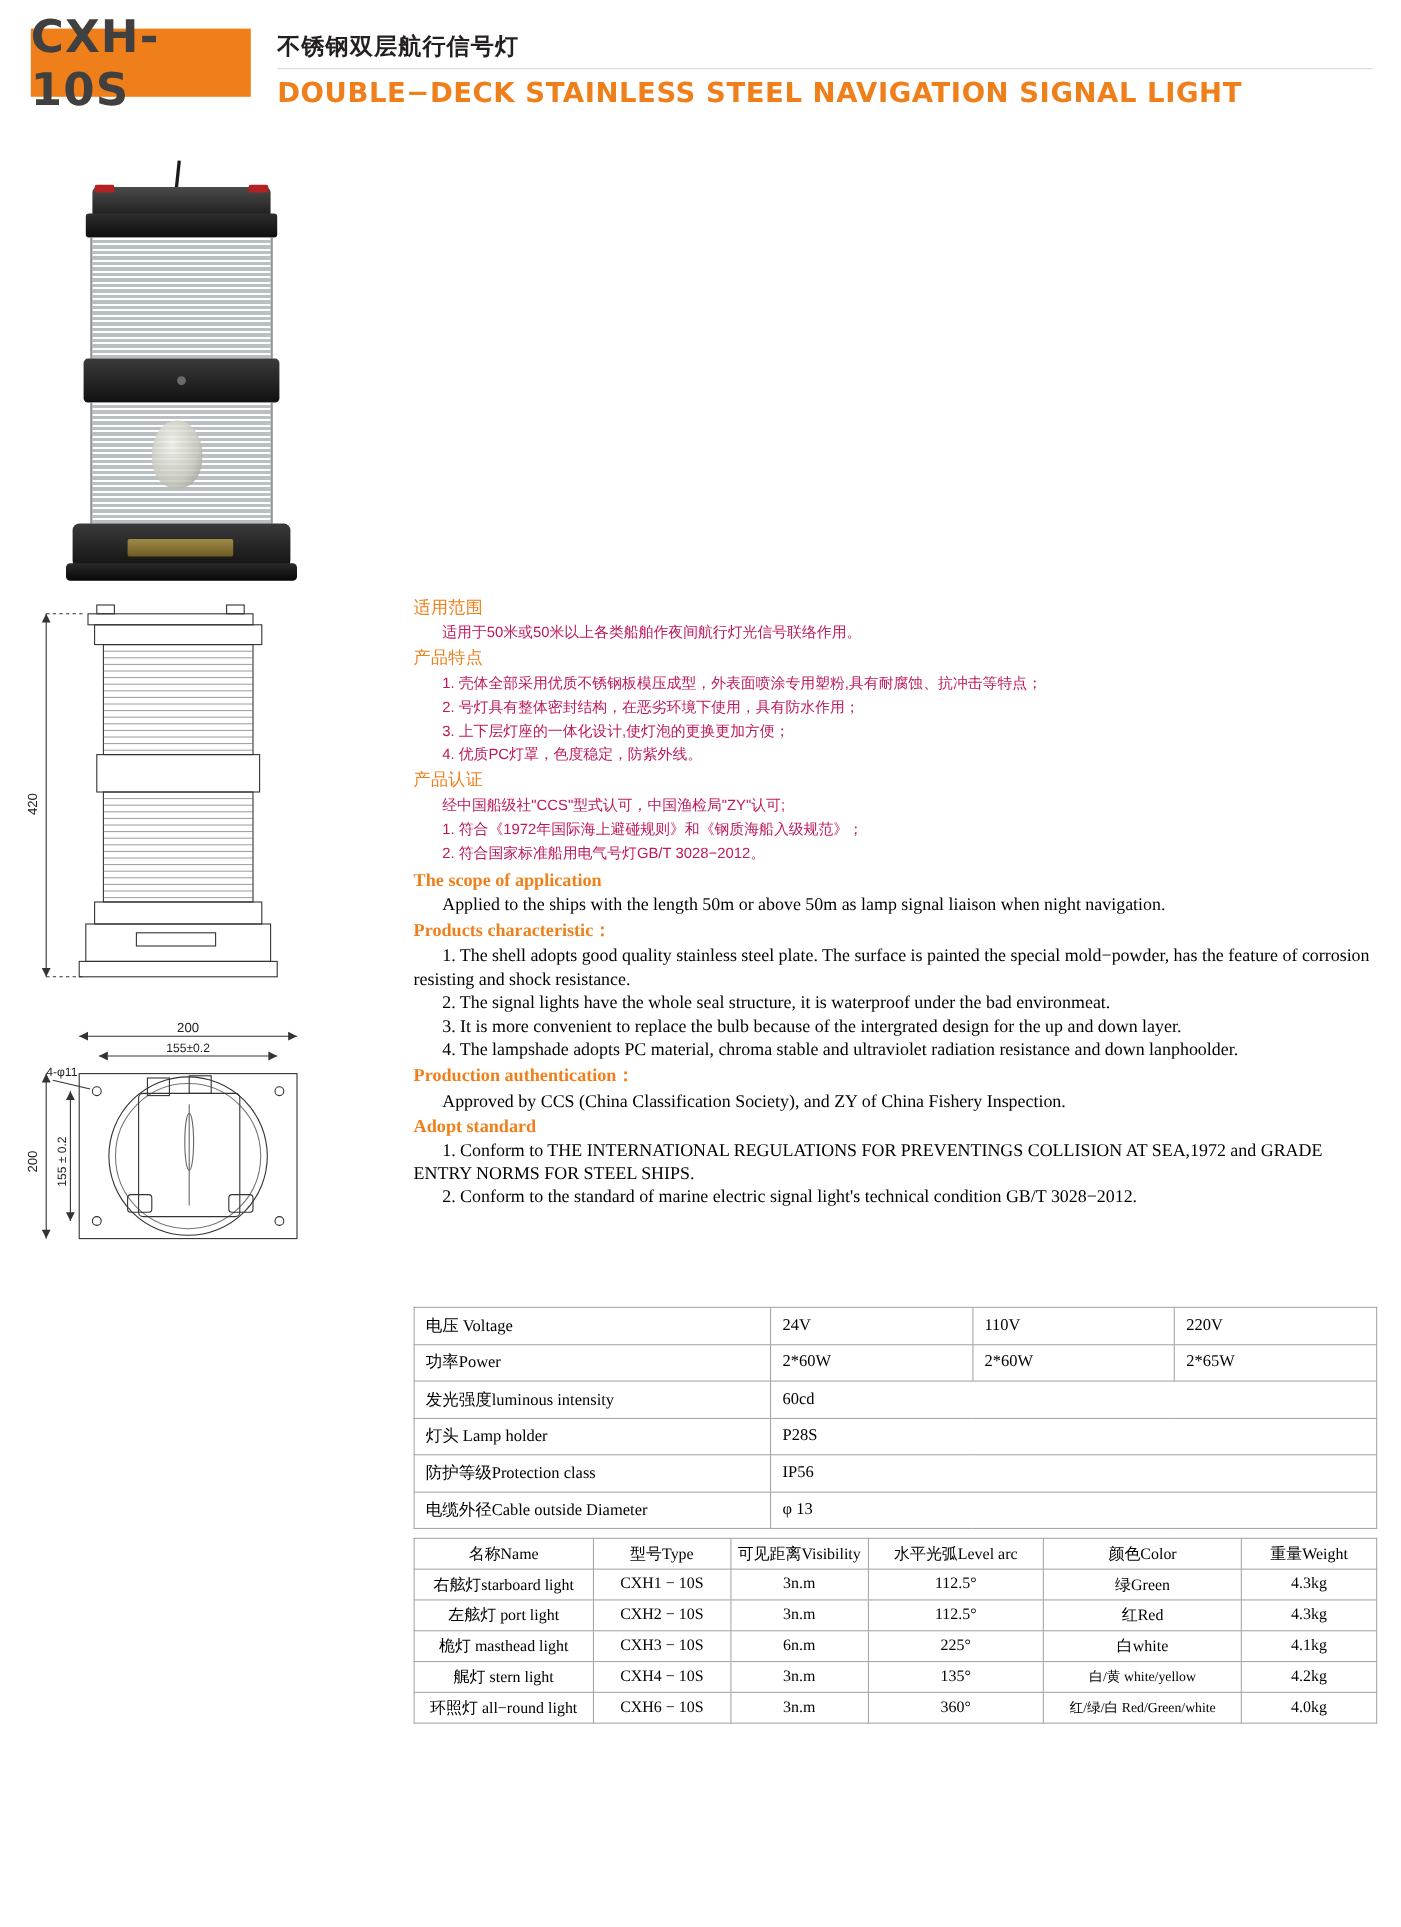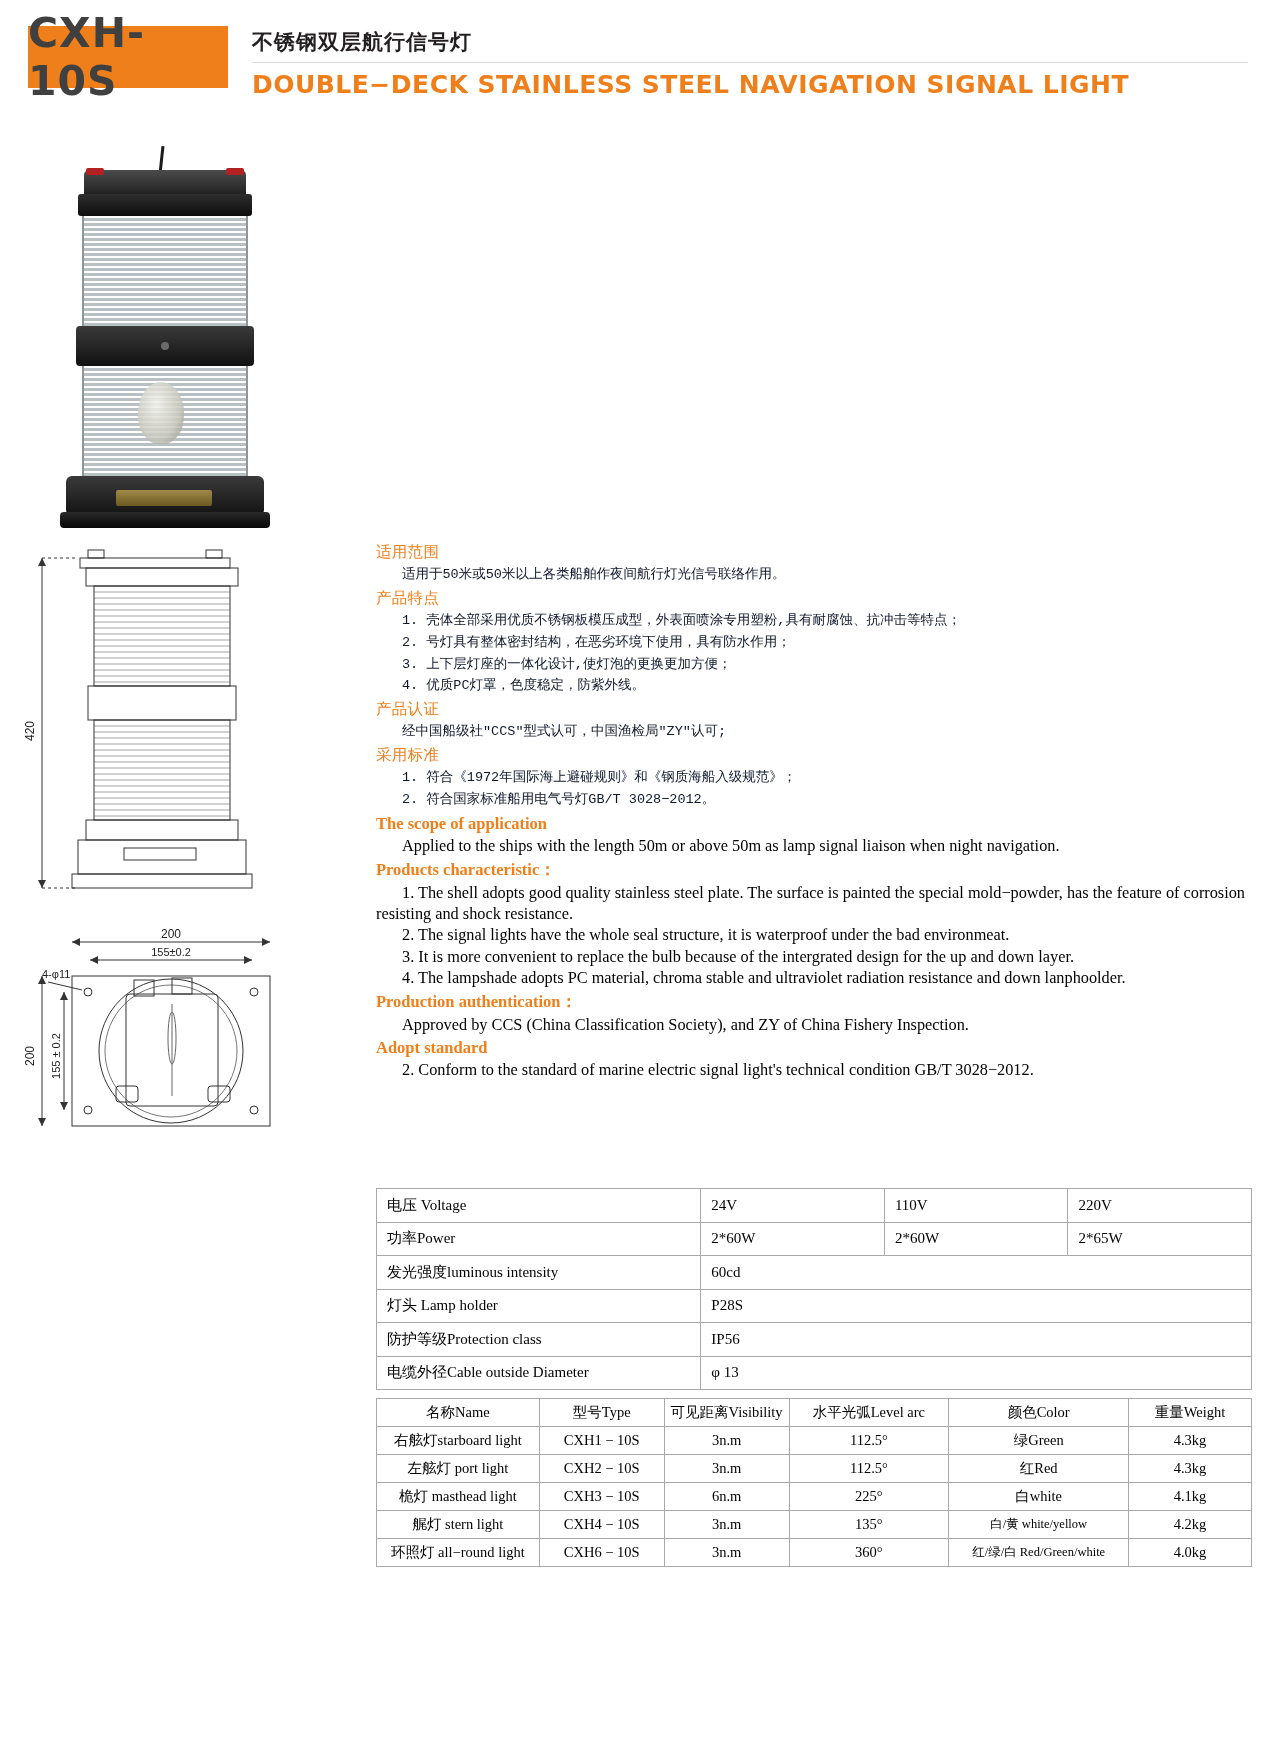--- a/index.html
+++ b/index.html
@@ -156,24 +156,24 @@
     letter-spacing: .3px;
   }
   .sec-h-en {
     color: #ef7f1a;
     font-family: Liberation Serif, serif;
     font-weight: bold;
     font-size: 16.5px;
     margin: 3px 0 1px 0;
   }
   .body-cn {
-    font-family: Liberation Mono, monospace;
+    font-family: Liberation Sans, sans-serif;
     font-size: 13.5px;
     line-height: 1.62;
-    color: #0f172a;
+    color: #be185d;
     text-indent: 26px;
   }
   .body-en {
     font-family: "Liberation Serif", serif;
     font-size: 16.3px;
     line-height: 1.30;
     color: #000;
     text-indent: 26px;
     margin: 0;
   }
@@ -376,37 +376,37 @@
 
   <div class="sec-h-cn">产品特点</div>
   <div class="body-cn">1. 壳体全部采用优质不锈钢板模压成型，外表面喷涂专用塑粉,具有耐腐蚀、抗冲击等特点；</div>
   <div class="body-cn">2. 号灯具有整体密封结构，在恶劣环境下使用，具有防水作用；</div>
   <div class="body-cn">3. 上下层灯座的一体化设计,使灯泡的更换更加方便；</div>
   <div class="body-cn">4. 优质PC灯罩，色度稳定，防紫外线。</div>
 
   <div class="sec-h-cn">产品认证</div>
   <div class="body-cn">经中国船级社"CCS"型式认可，中国渔检局"ZY"认可;</div>
 
-  <div class="sec-h-cn">采用标准</div>
   <div class="body-cn">1. 符合《1972年国际海上避碰规则》和《钢质海船入级规范》；</div>
   <div class="body-cn">2. 符合国家标准船用电气号灯GB/T 3028−2012。</div>
 
   <div class="sec-h-en">The scope of application</div>
   <p class="body-en">Applied to the ships with the length 50m or above 50m as lamp signal liaison when night navigation.</p>
 
   <div class="sec-h-en">Products characteristic：</div>
   <p class="body-en">1. The shell adopts good quality stainless steel plate. The surface is painted the special mold−powder, has the feature of corrosion resisting and shock resistance.</p>
   <p class="body-en">2. The signal lights have the whole seal structure, it is waterproof under the bad environmeat.</p>
   <p class="body-en">3. It is more convenient to replace the bulb because of the intergrated design for the up and down layer.</p>
   <p class="body-en">4. The lampshade adopts PC material, chroma stable and ultraviolet radiation resistance and down lanphoolder.</p>
 
   <div class="sec-h-en">Production authentication：</div>
   <p class="body-en">Approved by CCS (China Classification Society), and ZY of China Fishery Inspection.</p>
 
   <div class="sec-h-en">Adopt standard</div>
+  <p class="body-en">1. Conform to THE INTERNATIONAL REGULATIONS FOR PREVENTINGS COLLISION AT SEA,1972 and GRADE ENTRY NORMS FOR STEEL SHIPS.</p>
   <p class="body-en">2.  Conform to the standard of marine electric signal light's technical condition GB/T 3028−2012.</p>
 </div>
 
 <table class="spec-table">
   <tbody>
     <tr>
       <td class="label">电压  Voltage</td>
       <td class="v1">24V</td>
       <td class="v2">110V</td>
       <td class="v3">220V</td>

